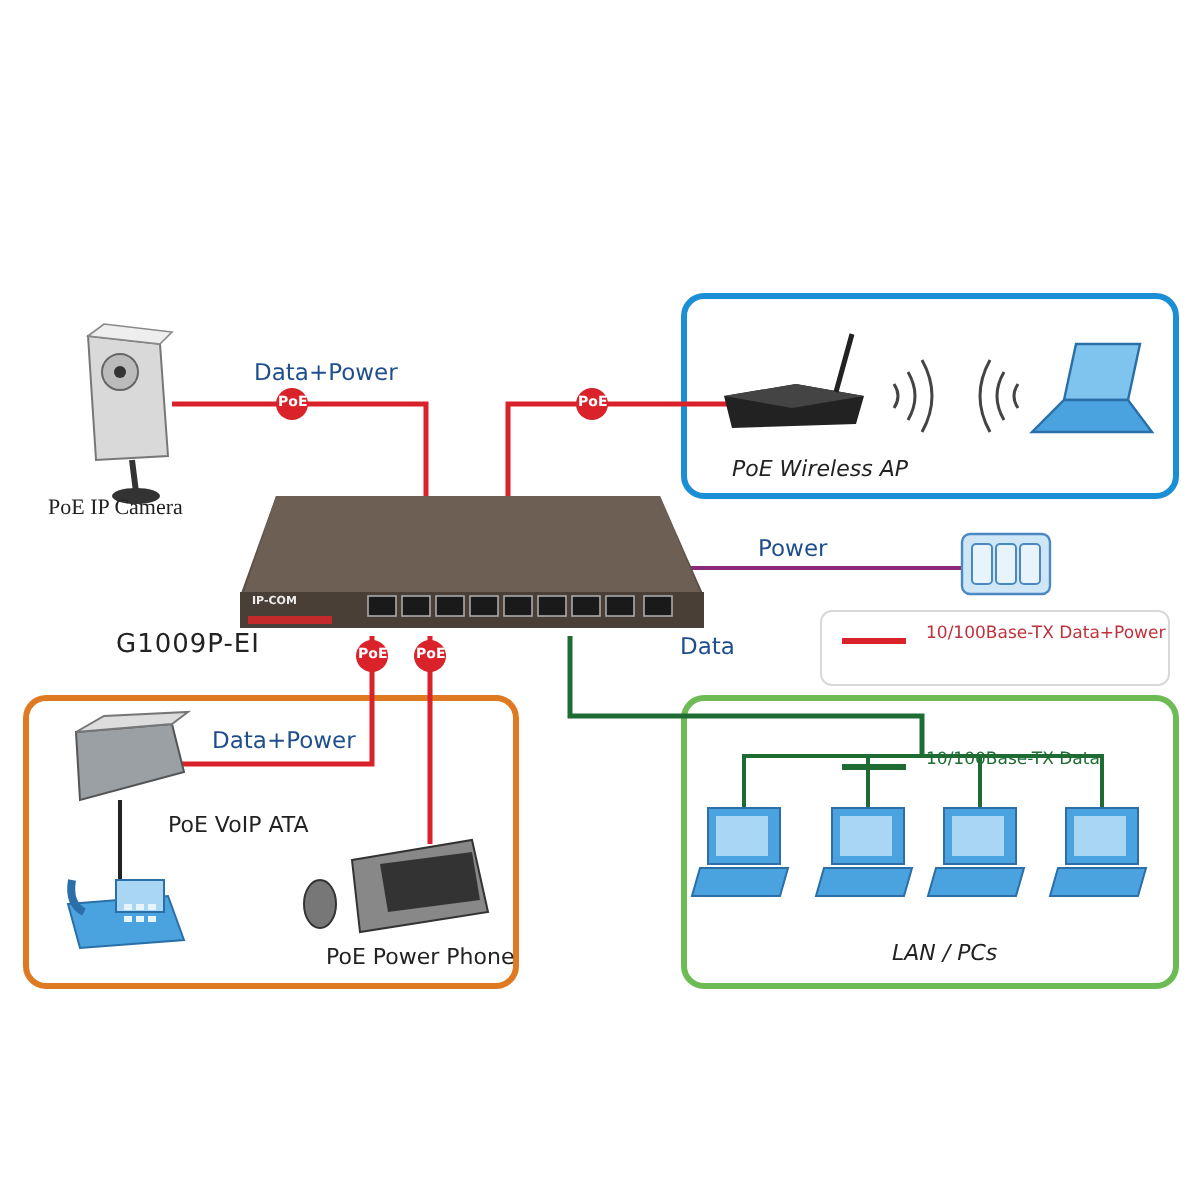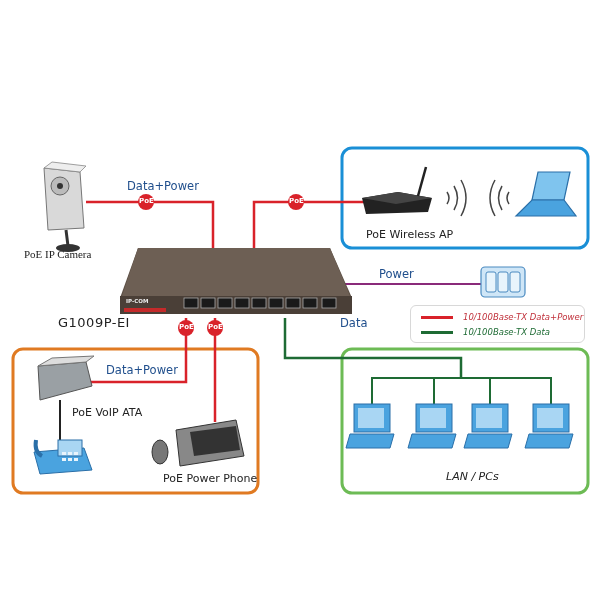--- a/index.html
+++ b/index.html
@@ -5,21 +5,21 @@
     html, body { margin: 0; padding: 0; background: #ffffff; }
     body { width: 600px; height: 600px; position: relative; overflow: hidden;
            font-family: "DejaVu Sans", sans-serif; }
     #diagram { position: absolute; left: 0; top: 0; width: 600px; height: 600px; }
     .lbl { position: absolute; white-space: nowrap; font-size: 11px; color: #222; }
     .lbl-blue { color: #1f4e8c; font-size: 11.5px; text-align: right; }
     .lbl-dark { color: #222; }
     .lbl-model { font-size: 13px; color: #222; letter-spacing: 0.5px; }
     .legend { position: absolute; left: 410px; top: 305px; width: 175px; height: 38px;
               border: 1.5px solid #d8d8d8; border-radius: 6px; background: #fff; box-sizing: border-box; }
-    .legend-row { position: absolute; left: 10px; display: flex; align-items: center; font-size: 8.5px; font-style: italic; }
+    .legend-row { position: absolute; left: 10px; display: flex; align-items: flex-end; font-size: 8.5px; }
     .legend-line { width: 32px; height: 3px; margin-right: 10px; }
   </style>
 </head>
 <body>
 
 <div id="diagram">
   <svg width="600" height="600" viewBox="0 0 600 600">
 
     <rect x="342" y="148" width="246" height="100" rx="10" fill="none" stroke="#1a8fd6" stroke-width="3"></rect>
     <rect x="13" y="349" width="245" height="144" rx="10" fill="none" stroke="#e07a22" stroke-width="3"></rect>
@@ -159,33 +159,33 @@
   <span class="lbl" style="left:289px;top:197px;font-size:7px;color:#fff;font-weight:bold;">PoE</span>
   <span class="lbl" style="left:179px;top:323px;font-size:7px;color:#fff;font-weight:bold;">PoE</span>
   <span class="lbl" style="left:208px;top:323px;font-size:7px;color:#fff;font-weight:bold;">PoE</span>
 
   
   <span class="lbl" style="left:126px;top:298px;font-size:5.5px;color:#eee;font-weight:bold;">IP-COM</span>
 
   
   <span class="lbl lbl-blue" style="left:127px;top:179px;">Data+Power</span>
   <span class="lbl lbl-dark" style="left:24px;top:248px;font-family:Liberation Serif, serif;">PoE IP Camera</span>
-  <span class="lbl lbl-dark" style="left:366px;top:228px;">PoE Wireless AP</span>
+  <span class="lbl lbl-dark" style="left:366px;top:228px;font-style:italic;">PoE Wireless AP</span>
   <span class="lbl lbl-blue" style="left:379px;top:267px;">Power</span>
   <span class="lbl lbl-blue" style="left:340px;top:316px;">Data</span>
   <span class="lbl lbl-model" style="left:58px;top:315px;text-align:center;">G1009P-EI</span>
   <span class="lbl lbl-blue" style="left:106px;top:363px;">Data+Power</span>
-  <span class="lbl lbl-dark" style="left:72px;top:406px;">PoE VoIP ATA</span>
+  <span class="lbl lbl-dark" style="left:84px;top:406px;">PoE VoIP ATA</span>
   <span class="lbl lbl-dark" style="left:163px;top:472px;">PoE Power Phone</span>
   <span class="lbl lbl-dark" style="left:446px;top:470px;font-style:italic;">LAN / PCs</span>
 
   
   <div class="legend">
     <div class="legend-row" style="top:6px;">
       <span class="legend-line" style="background:#d9222a;"></span>
       <span style="color:#c0303a;">10/100Base-TX Data+Power</span>
     </div>
     <div class="legend-row" style="top:21px;">
       <span class="legend-line" style="background:#1e6b34;"></span>
-      <span style="color:#1e6b34;">10/100Base-TX Data</span>
+      <span style="color:#1e6b34;margin-top:48px;">10/100Base-TX Data</span>
     </div>
   </div>
 </div>
 
 </body></html>

